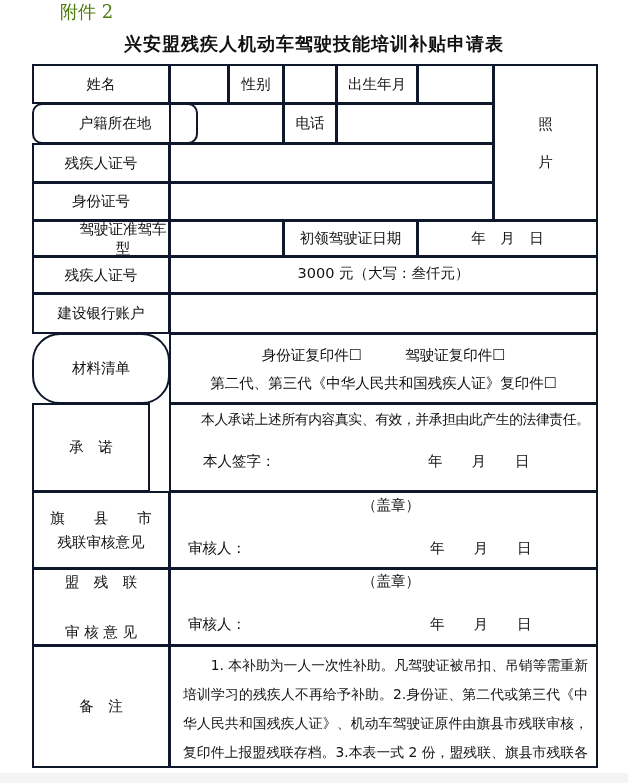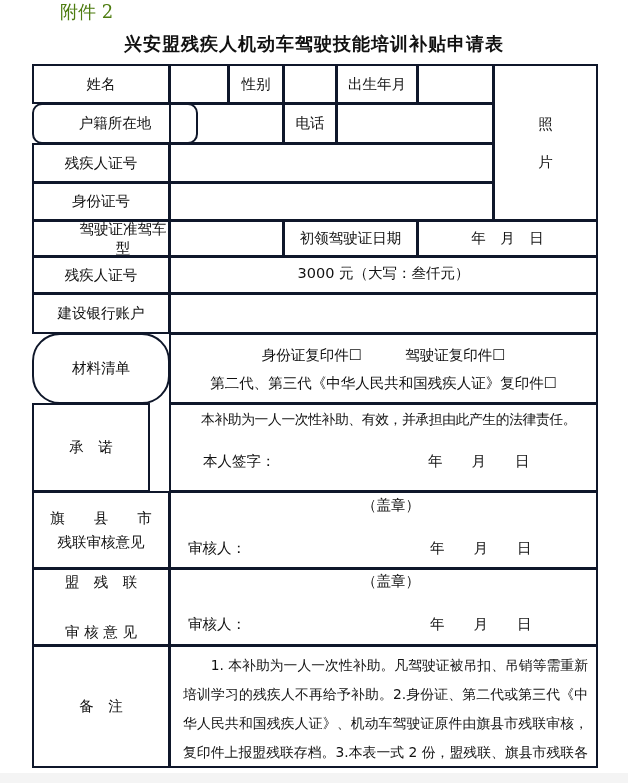--- a/index.html
+++ b/index.html
@@ -53,21 +53,21 @@
 <div class="cell" style="left:169px;top:293px;width:429px;height:41px;"></div>
 
 <div class="cell" style="left:32px;top:333px;width:138px;height:71px;border-radius:28px;">材料清单</div>
 <div class="cell multi" style="left:169px;top:333px;width:429px;height:71px;line-height:28px;">
   <span>身份证复印件☐　　　驾驶证复印件☐</span>
   <span>第二代、第三代《中华人民共和国残疾人证》复印件☐</span>
 </div>
 
 <div class="cell" style="left:32px;top:403px;width:118px;height:89px;">承　诺</div>
 <div class="cell" style="left:169px;top:403px;width:429px;height:89px;"></div>
-<div class="abs" style="left:201px;top:411px;font-size:13.8px;letter-spacing:-0.4px;">本补助为一人一次性补助、有效，并承担由此产生的法律责任。</div>
+<div class="abs" style="left:201px;top:411px;font-size:13.8px;letter-spacing:-0.4px;">本人承诺上述所有内容真实、有效，并承担由此产生的法律责任。</div>
 <div class="abs" style="left:203px;top:452px;">本人签字：</div>
 <div class="abs" style="left:428px;top:452px;">年　　月　　日</div>
 
 <div class="cell multi" style="left:32px;top:491px;width:138px;height:78px;">
   <span>旗　　县　　市</span>
   <span>残联审核意见</span>
 </div>
 <div class="cell" style="left:169px;top:491px;width:429px;height:78px;"></div>
 <div class="abs" style="left:362px;top:496px;">（盖章）</div>
 <div class="abs" style="left:170px;top:539px;left:188px;">审核人：</div>

